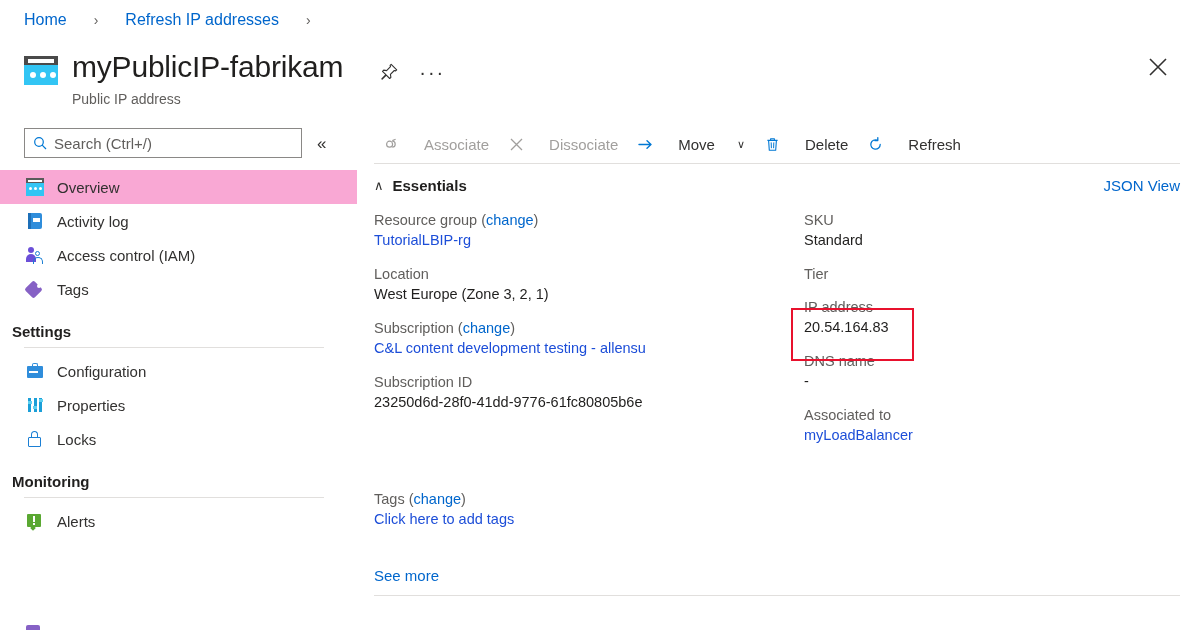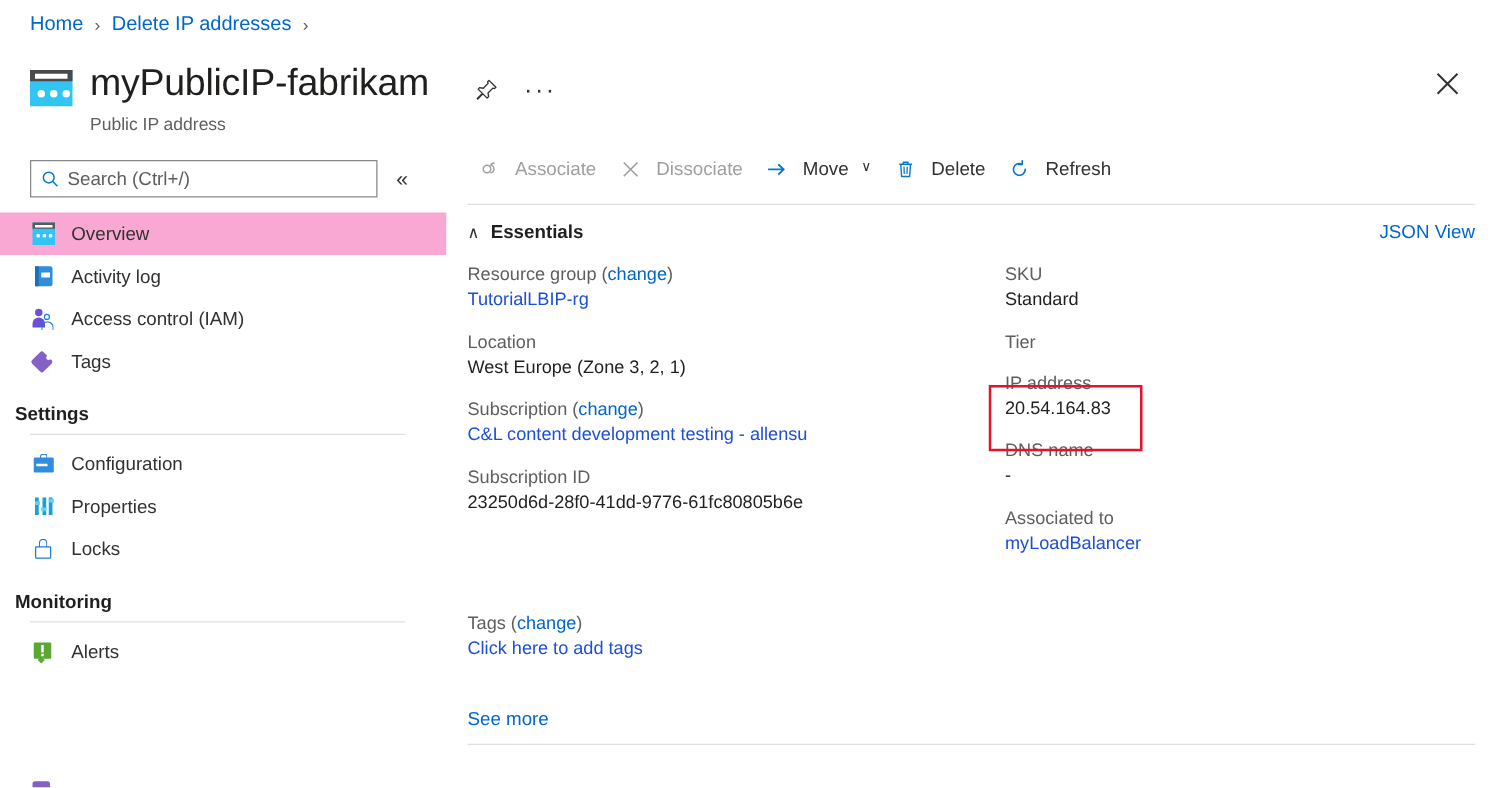--- a/index.html
+++ b/index.html
@@ -8,21 +8,21 @@
     background: #ffffff;
     font-family: "Liberation Sans", sans-serif;
     color: #323130;
     overflow: hidden;
   }
   .page { position: relative; width: 1200px; height: 630px; }
 
   
   .breadcrumb {
     position: absolute; left: 24px; top: 11px;
-    display: flex; align-items: center; gap: 9px;
+    display: flex; align-items: center; gap: 27px;
     font-size: 16px;
   }
   .crumb-link { color: #0066cc; cursor: pointer; white-space: nowrap; }
   .crumb-sep { color: #605e5c; font-size: 14px; }
 
   
   .title-row {
     position: absolute; left: 24px; top: 48px;
     display: flex; align-items: flex-start; gap: 14px;
   }
@@ -157,21 +157,21 @@
   
   .main {
     position: absolute; left: 371px; top: 125px;
     width: 829px; height: 505px;
   }
   .cmdbar {
     display: flex; align-items: center; gap: 0;
     height: 38px; padding-left: 4px;
   }
   .cmd {
-    display: flex; gap: 12px;
+    display: flex; align-items: center; gap: 24px;
     font-size: 15px; color: #323130; cursor: pointer;
     padding: 0 11px 0 8px; height: 34px;
   }
   .cmd.disabled { color: #a19f9d; cursor: default; }
   .cmd .ci { width: 17px; height: 17px; flex: none; position: relative; }
   .cmd .chev { font-size: 11px; color: #323130; margin-left: -2px; }
   .cmdbar-divider {
     height: 1px; background: #e1dfdd;
     margin: 0 20px 0 3px;
   }
@@ -220,21 +220,21 @@
   }
 </style>
 </head>
 <body>
 
 <div class="page">
 
   <div class="breadcrumb">
     <span class="crumb-link">Home</span>
     <span class="crumb-sep">›</span>
-    <span class="crumb-link">Delete IP addresses</span>
+    <span class="crumb-link">Refresh IP addresses</span>
     <span class="crumb-sep">›</span>
   </div>
 
   <div class="title-row">
     <div class="res-icon">
       <span class="body"></span>
         <span class="topbar"></span>
         <span class="slot"></span>
       <span class="dots">
           <i></i>

